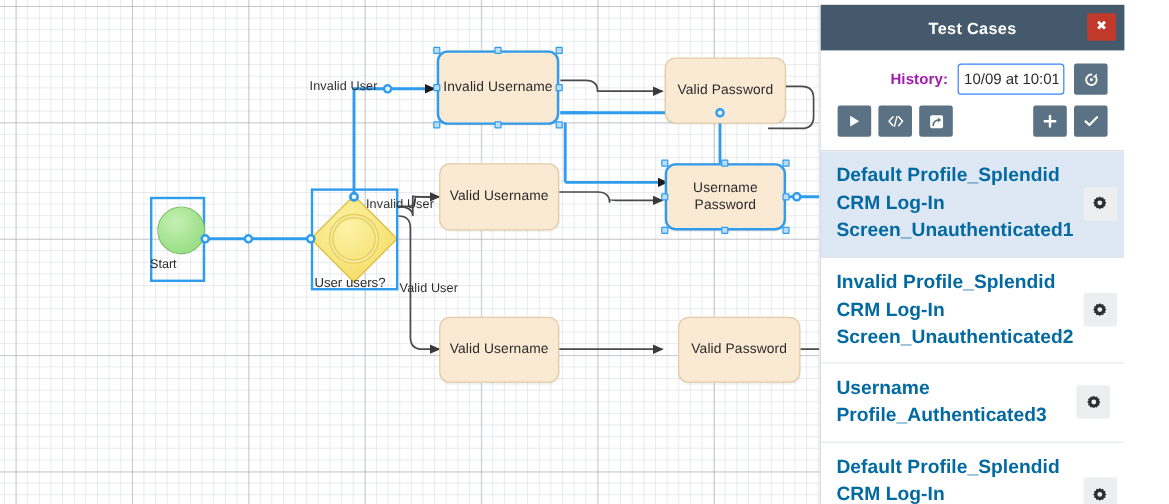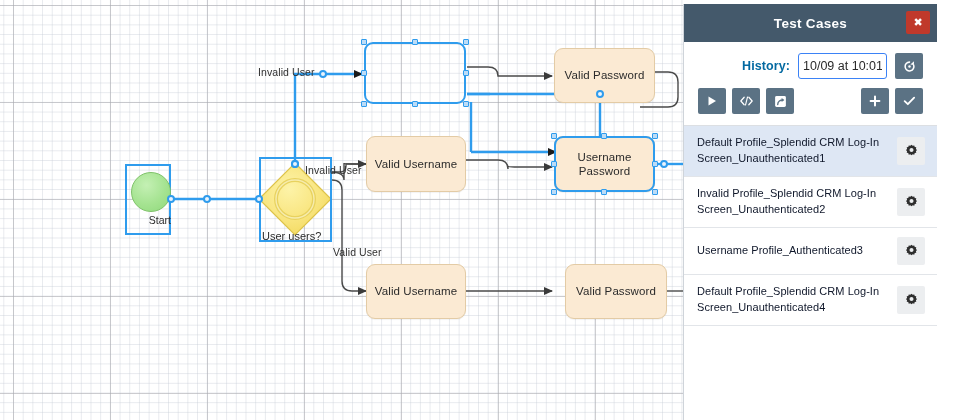--- a/index.html
+++ b/index.html
@@ -76,21 +76,21 @@
   .start-circle {
     position: absolute;
     border-radius: 50%;
     background: radial-gradient(circle at 38% 32%, #c4f0b4 0%, #a5e391 55%, #8fd97b 100%);
     border: 1px solid #7ec268;
   }
   .start-label {
     position: absolute;
     font-size: 10.5px;
     color: #2b2b2b;
-    text-align: right;
+    text-align: left;
     width: 100%;
     left: 0;
   }
   .diamond-label {
     position: absolute;
     font-size: 11px;
     color: #2b2b2b;
     white-space: nowrap;
   }
   .edge-label {
@@ -156,21 +156,21 @@
     border-bottom: 1px solid #dcdfe3;
     background: #ffffff;
   }
   .tb-row1 {
     display: flex;
     align-items: center;
     gap: 8px;
   }
   #history-label {
     font-size: 12.5px;
-    color: #0369a1;
+    color: #a21caf;
     font-weight: bold;
     letter-spacing: 0.1px;
     padding-left: 44px;
   }
   #history-input {
     flex: 1 1 auto;
     height: 26px;
     border: 1px solid #3b82f6;
     border-radius: 3px;
     background: #ffffff;
@@ -214,25 +214,26 @@
     align-items: center;
     padding: 9px 12px 9px 13px;
     border-bottom: 1px solid #e2e5e9;
     box-sizing: border-box;
     cursor: pointer;
     background: #ffffff;
   }
   .case-row.selected { background: #dee7f4; }
   .case-text {
     flex: 1 1 auto;
-    font-size: 11px;
-    color: #0f172a;
+    font-size: 16px;
+    color: #0369a1;
     line-height: 1.45;
     letter-spacing: 0.05px;
     padding-right: 8px;
+    font-weight: bold;
   }
   .gear-btn {
     flex: 0 0 auto;
     width: 28px; height: 28px;
     background: #eceef0;
     border: none;
     border-radius: 2px;
     display: inline-flex;
     align-items: center;
     justify-content: center;
@@ -303,22 +304,25 @@
     <div class="conn-dot" style="left:167px; top:195px;"></div>
     <div class="conn-dot" style="left:203px; top:195px;"></div>
 
     <div class="selbox" style="left:259px; top:157px; width:73px; height:85px;"></div>
     <div class="conn-dot" style="left:291px; top:160px;"></div>
     <div class="conn-dot" style="left:255px; top:195px;"></div>
     <div class="diamond-label" style="left:262px; top:230px;">User users?</div>
 
     <div class="edge-label" style="left:258px; top:66px;">Invalid User</div>
     <div class="edge-label" style="left:305px; top:164px;">Invalid User</div>
-    <div class="edge-label" style="left:333px; top:246px;">Valid User</div>
-
+    <div class="edge-label" style="left:333px; top:234px;">Valid User</div>
+
+    <div class="node task" style="left:364px; top:42px; width:102px; height:62px;">
+      <span>Invalid Username</span>
+    </div>
     <div class="selbox" style="left:364px; top:42px; width:102px; height:62px; border-radius:9px;"></div>
     <div class="handle" style="left:361px; top:39px;"></div>
     <div class="handle" style="left:412px; top:39px;"></div>
     <div class="handle" style="left:463px; top:39px;"></div>
     <div class="handle" style="left:361px; top:70px;"></div>
     <div class="handle" style="left:463px; top:70px;"></div>
     <div class="handle" style="left:361px; top:101px;"></div>
     <div class="handle" style="left:412px; top:101px;"></div>
     <div class="handle" style="left:463px; top:101px;"></div>
     <div class="conn-dot" style="left:319px; top:70px;"></div>

